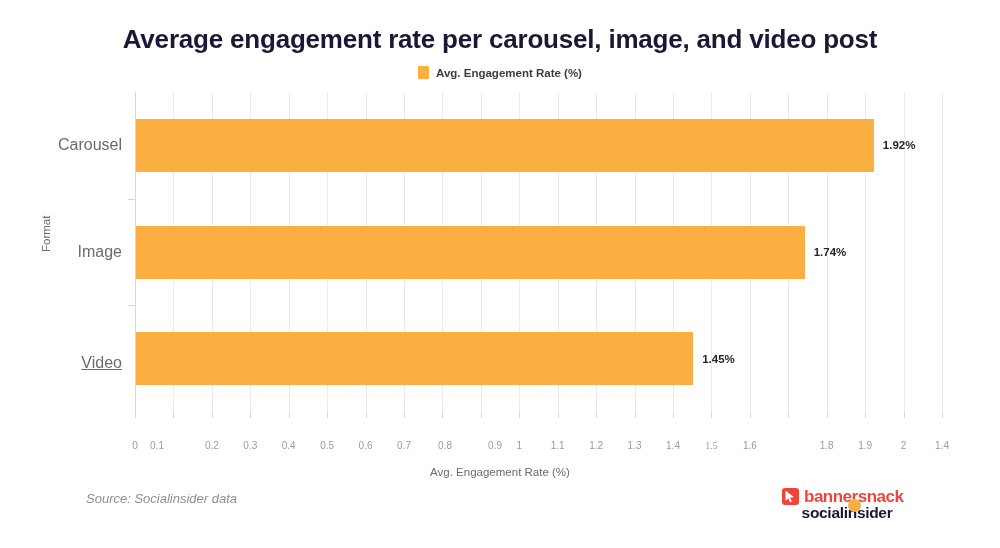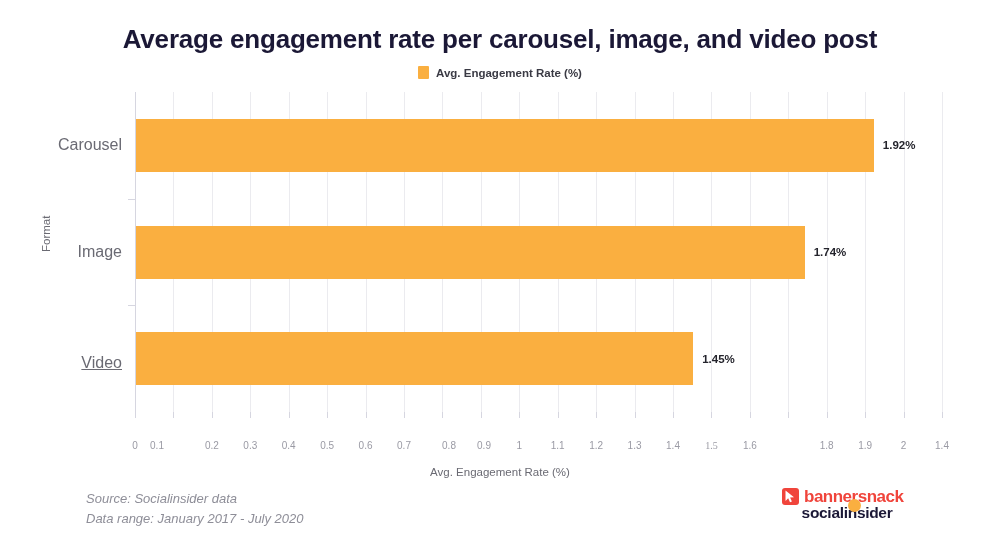--- a/index.html
+++ b/index.html
@@ -277,23 +277,23 @@
     <div class="xtick-label" style="left: 115.286px;">0.3</div>
     <div class="xtick-mark" style="left: 153.714px;"></div>
     <div class="xtick-label" style="left: 153.714px;">0.4</div>
     <div class="xtick-mark" style="left: 192.143px;"></div>
     <div class="xtick-label" style="left: 192.143px;">0.5</div>
     <div class="xtick-mark" style="left: 230.571px;"></div>
     <div class="xtick-label" style="left: 230.571px;">0.6</div>
     <div class="xtick-mark" style="left: 269px;"></div>
     <div class="xtick-label" style="left: 269px;">0.7</div>
     <div class="xtick-mark" style="left: 307.429px;"></div>
-    <div class="xtick-label" style="left: 314px;">0.8</div>
+    <div class="xtick-label" style="left: 296px; padding-left: 28px;">0.8</div>
     <div class="xtick-mark" style="left: 345.857px;"></div>
-    <div class="xtick-label" style="left: 349px;">0.9</div>
+    <div class="xtick-label" style="left: 360px;">0.9</div>
     <div class="xtick-mark" style="left: 384.286px;"></div>
     <div class="xtick-label" style="left: 384.286px;">1</div>
     <div class="xtick-mark" style="left: 422.714px;"></div>
     <div class="xtick-label" style="left: 422.714px;">1.1</div>
     <div class="xtick-mark" style="left: 461.143px;"></div>
     <div class="xtick-label" style="left: 461.143px;">1.2</div>
     <div class="xtick-mark" style="left: 499.571px;"></div>
     <div class="xtick-label" style="left: 499.571px;">1.3</div>
     <div class="xtick-mark" style="left: 538px;"></div>
     <div class="xtick-label" style="left: 538px;">1.4</div>
@@ -309,21 +309,20 @@
     <div class="xtick-label" style="left: 730.143px;">1.9</div>
     <div class="xtick-mark" style="left: 768.571px;"></div>
     <div class="xtick-label" style="left: 768.571px;">2</div>
     <div class="xtick-mark" style="left: 807px;"></div>
     <div class="xtick-label" style="left: 807px;">1.4</div>
   </div>
 <div id="xaxis-title">Avg. Engagement Rate (%)</div>
 
 <div id="source-note">
   <div>Source: Socialinsider data</div>
-  <div>Data range: January 2017 - July 2020</div>
 </div>
 
 <div id="logos">
   <div id="bannersnack-logo">
     <span id="bannersnack-mark">
       <svg width="11" height="13" viewBox="0 0 11 13" aria-hidden="true">
         <path d="M0.5 0.5 L0.5 11 L3.2 8.3 L5.0 12.3 L6.9 11.4 L5.1 7.6 L9.0 7.2 Z" fill="#ffffff"></path>
       </svg>
     </span>
     <span id="bannersnack-text">bannersnack</span>

